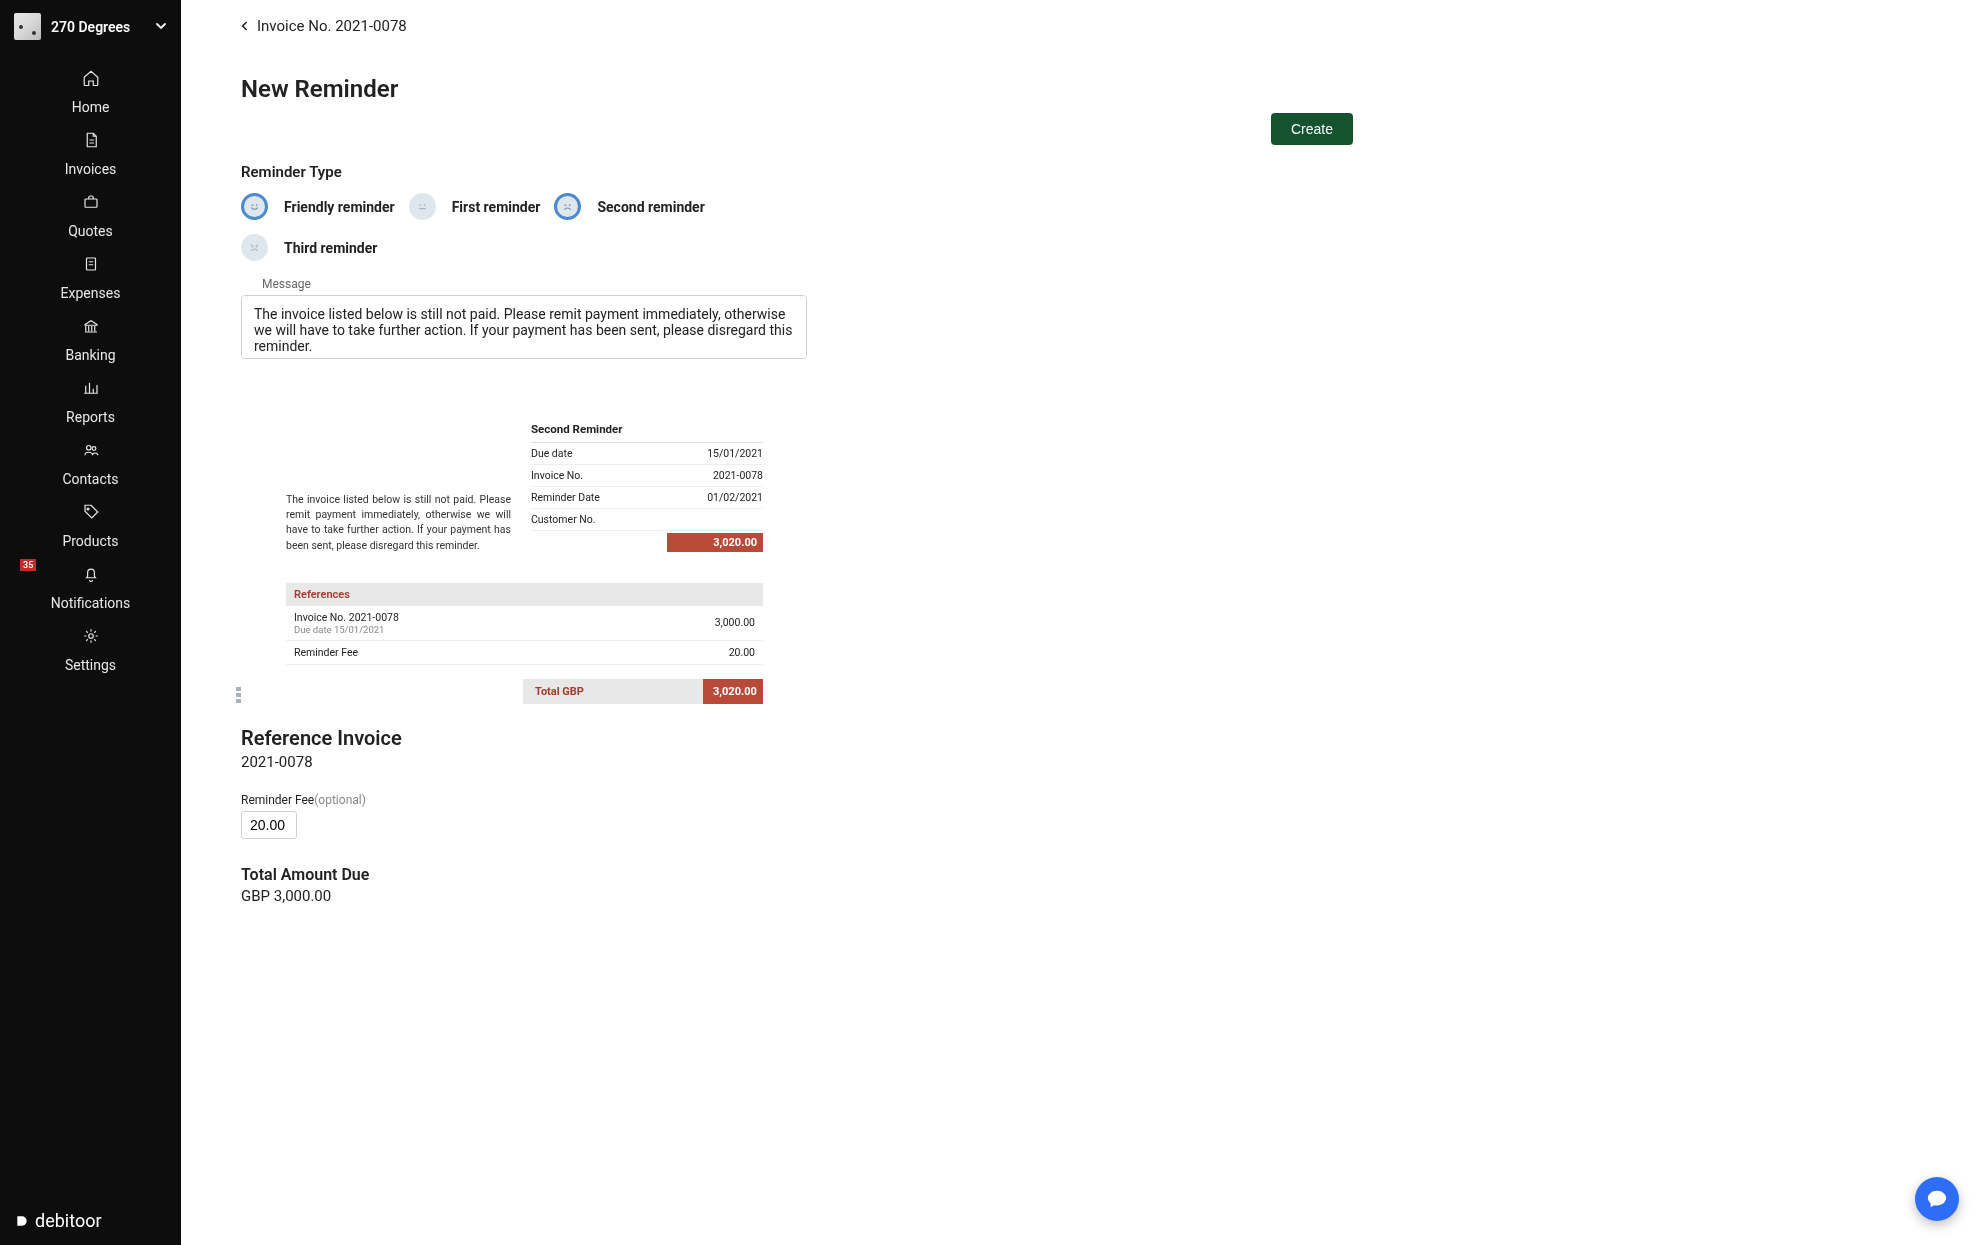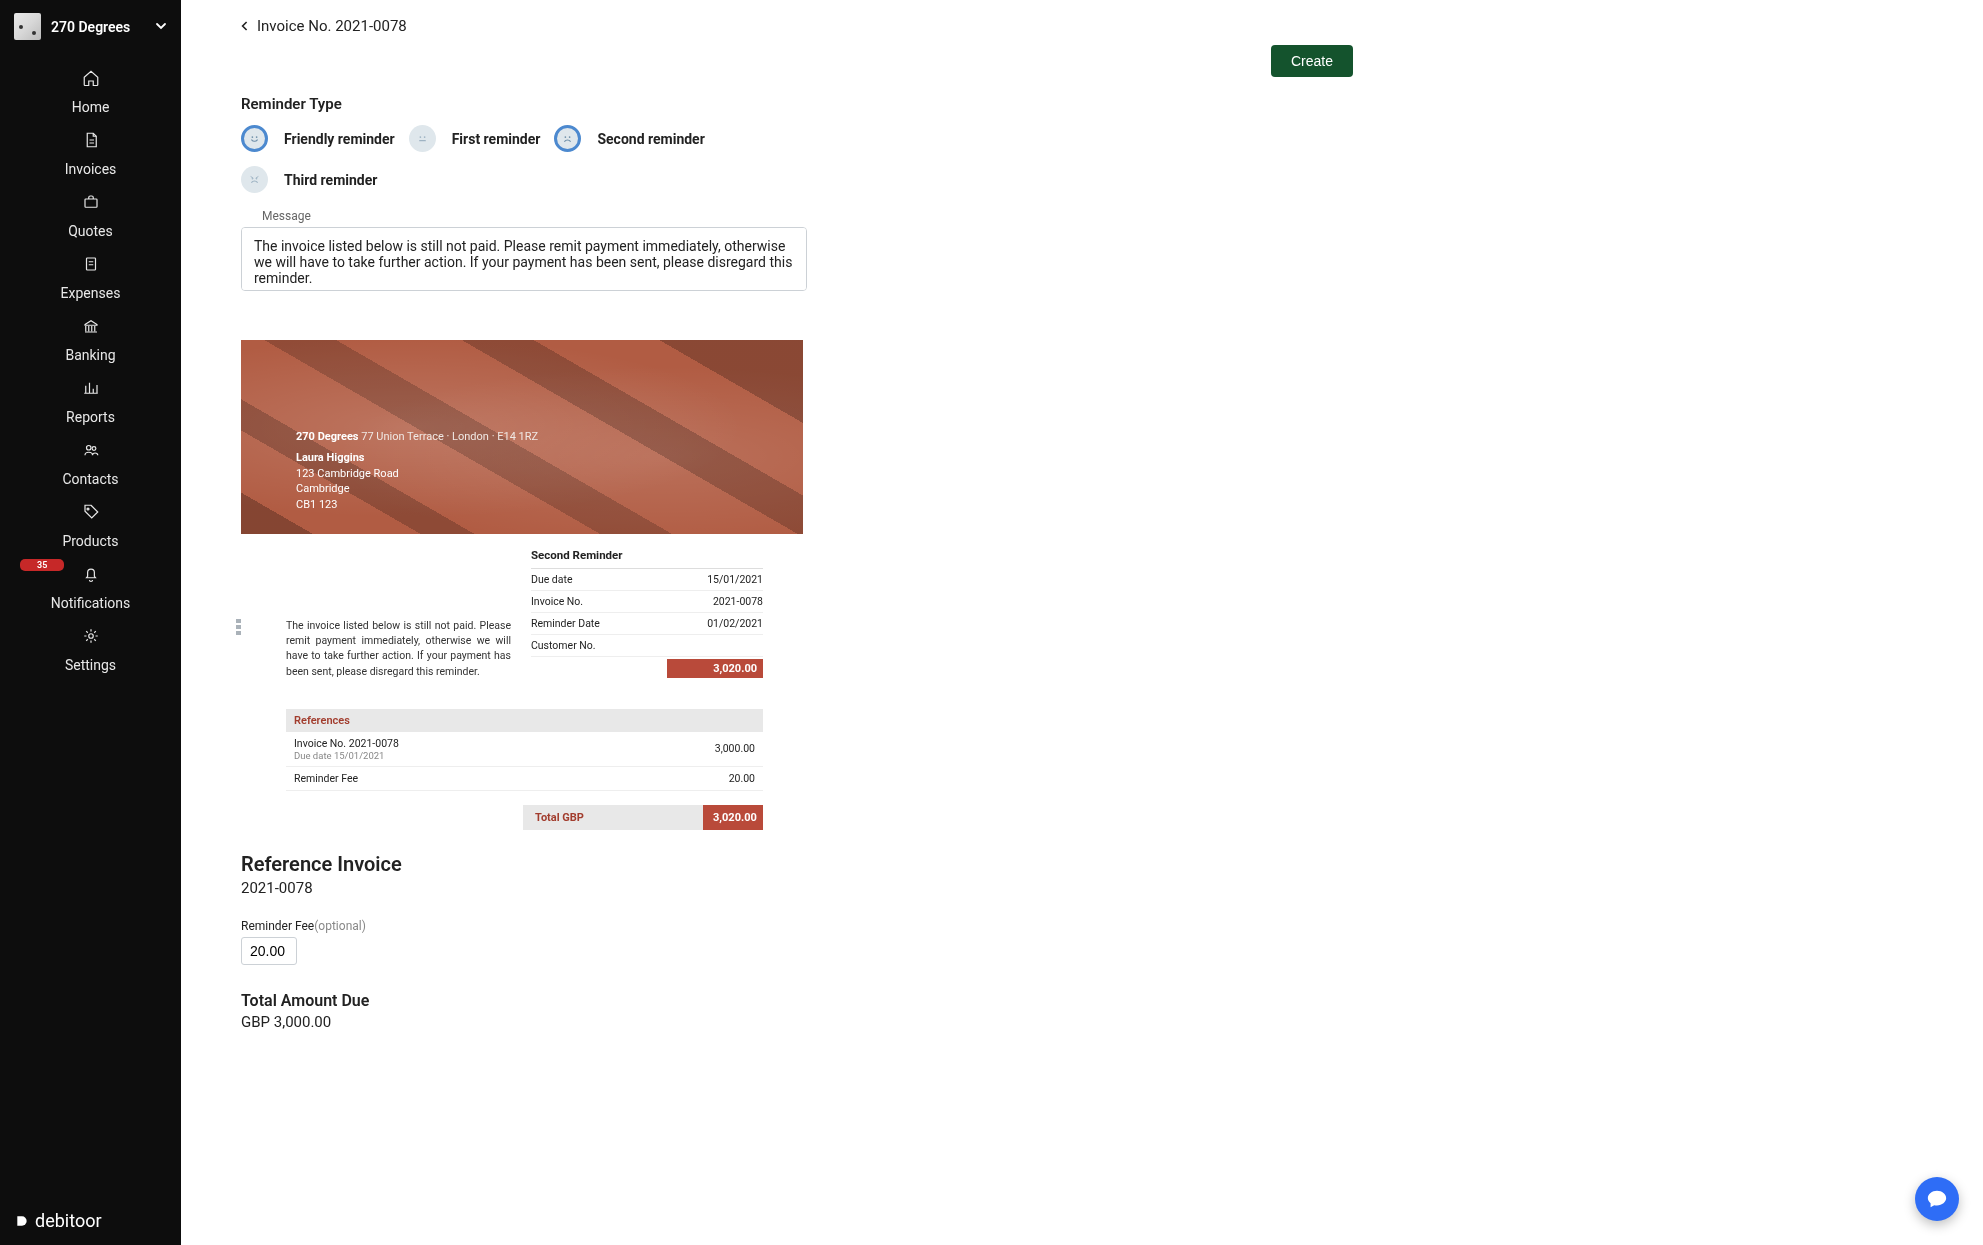--- a/index.html
+++ b/index.html
@@ -70,22 +70,22 @@
   display: flex; align-items:center; justify-content:center;
   color:#e8e8e8;
 }
 .nav-icon svg { width:18px; height:18px; stroke:#e8e8e8; fill:none; stroke-width:1.6; }
 .badge {
   position:absolute;
   left:20px; top:2px;
   background:#c62828;
   color:#fff;
   font-size:9px;
-  padding:0 17px;
-  border-radius:5px;
+  padding:0 3px;
+  border-radius:0;
   font-weight:600;
   line-height:12px;
   min-width:14px;
   text-align:center;
 }
 .footer-brand {
   margin-top:auto;
   padding:14px 15px;
   display:flex;
   align-items:center;
@@ -372,20 +372,21 @@
   </aside>
 
   <main class="main">
     <div class="breadcrumb">
       <svg viewBox="0 0 10 14">
           <path d="M7 2L2 7l5 5"></path>
         </svg>
       <span>Invoice No. 2021-0078</span>
     </div>
 
+    <h1 class="page-title">New Reminder</h1>
 
     <div class="create-row">
       <button class="btn-create">Create</button>
     </div>
 
     <div class="content-row">
       <div class="left-col">
         <span class="section-label">Reminder Type</span>
         <div class="reminder-options">
           <div class="opt">
@@ -436,30 +437,20 @@
         <textarea class="msg-area" style="">The invoice listed below is still not paid. Please remit payment immediately, otherwise we will have to take further action. If your payment has been sent, please disregard this reminder.</textarea>
 
         
         <div class="preview-wrapper">
           <div class="handle">
               <div></div>
               <div></div>
               <div></div>
             </div>
           <div class="preview">
-            <div class="preview-header">
-              <div class="chairs-bg"></div>
-              <div class="preview-address">
-                <div><span class="comp">270 Degrees</span> <span class="sub">77 Union Terrace · London · E14 1RZ</span></div>
-                <div class="name">Laura Higgins</div>
-                <div>123 Cambridge Road</div>
-                <div>Cambridge</div>
-                <div>CB1 123</div>
-              </div>
-            </div>
             <div class="preview-body">
               <div class="left-msg">
                 <p>The invoice listed below is still not paid. Please remit payment immediately, otherwise we will have to take further action. If your payment has been sent, please disregard this reminder.</p>
               </div>
               <div class="right-table">
                 <div class="tbl-title">Second Reminder</div>
                 <div class="tbl-row">
                     <span>Due date</span>
                     <span>15/01/2021</span>
                   </div>

